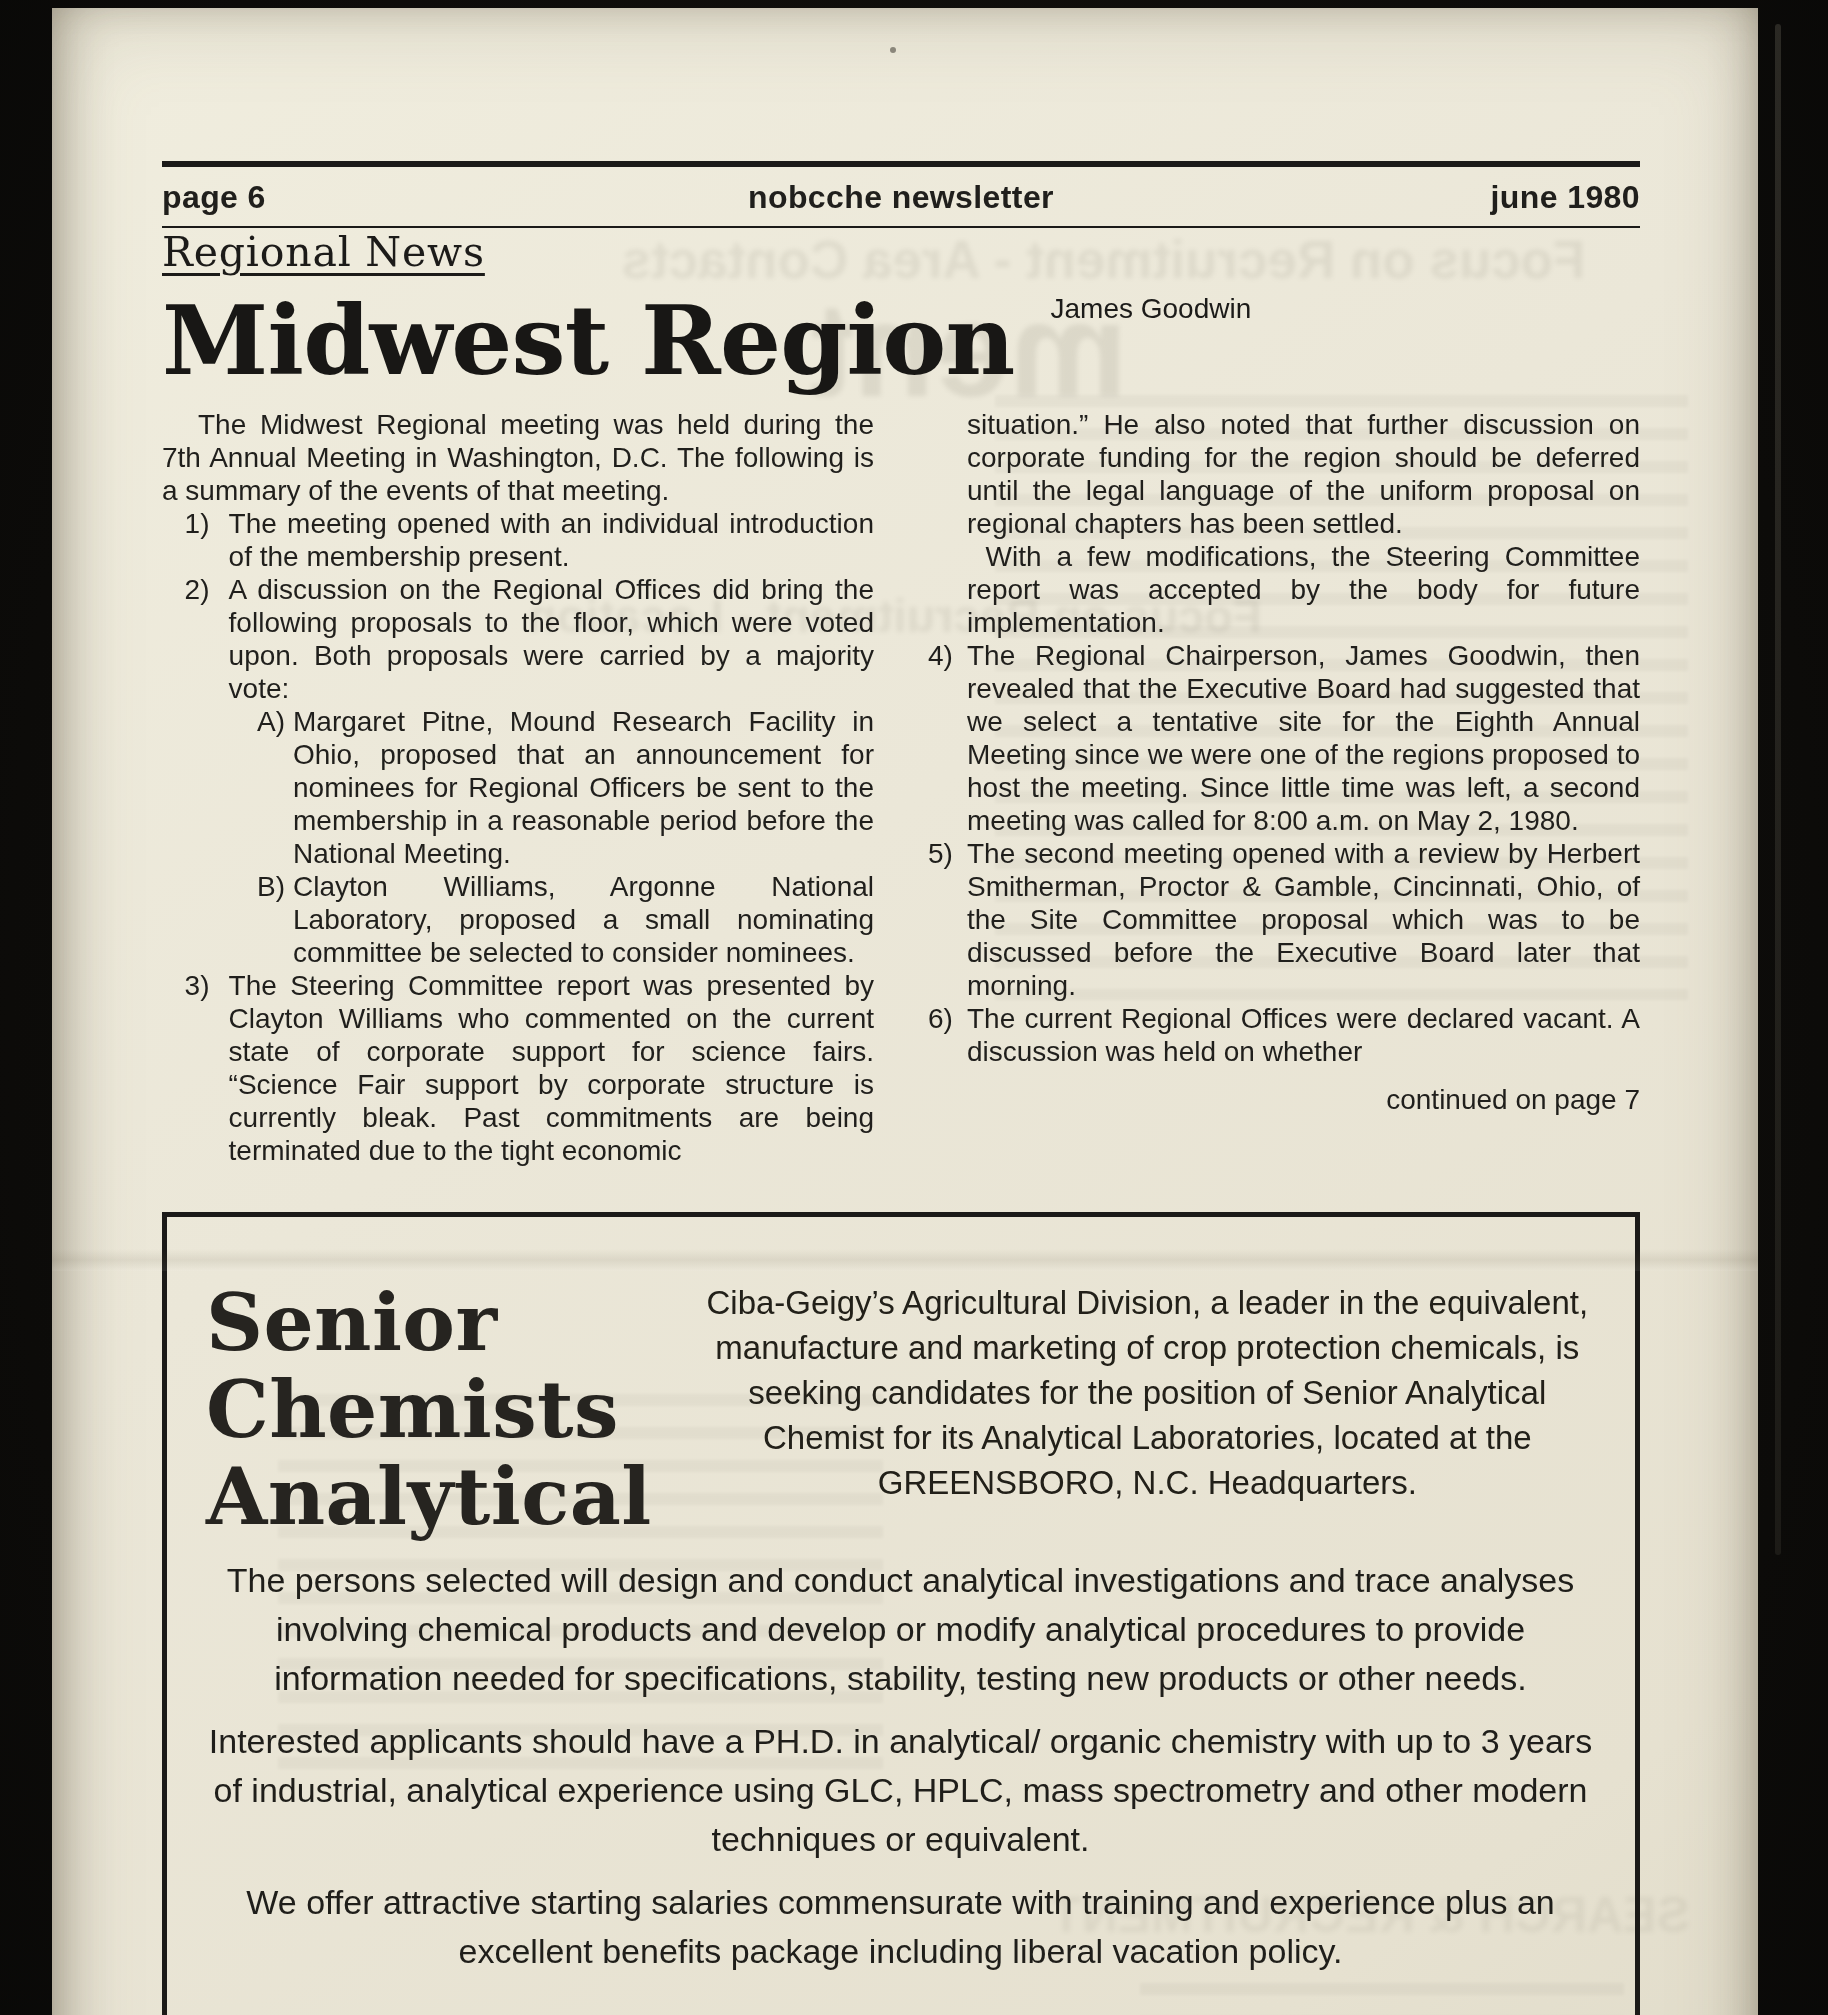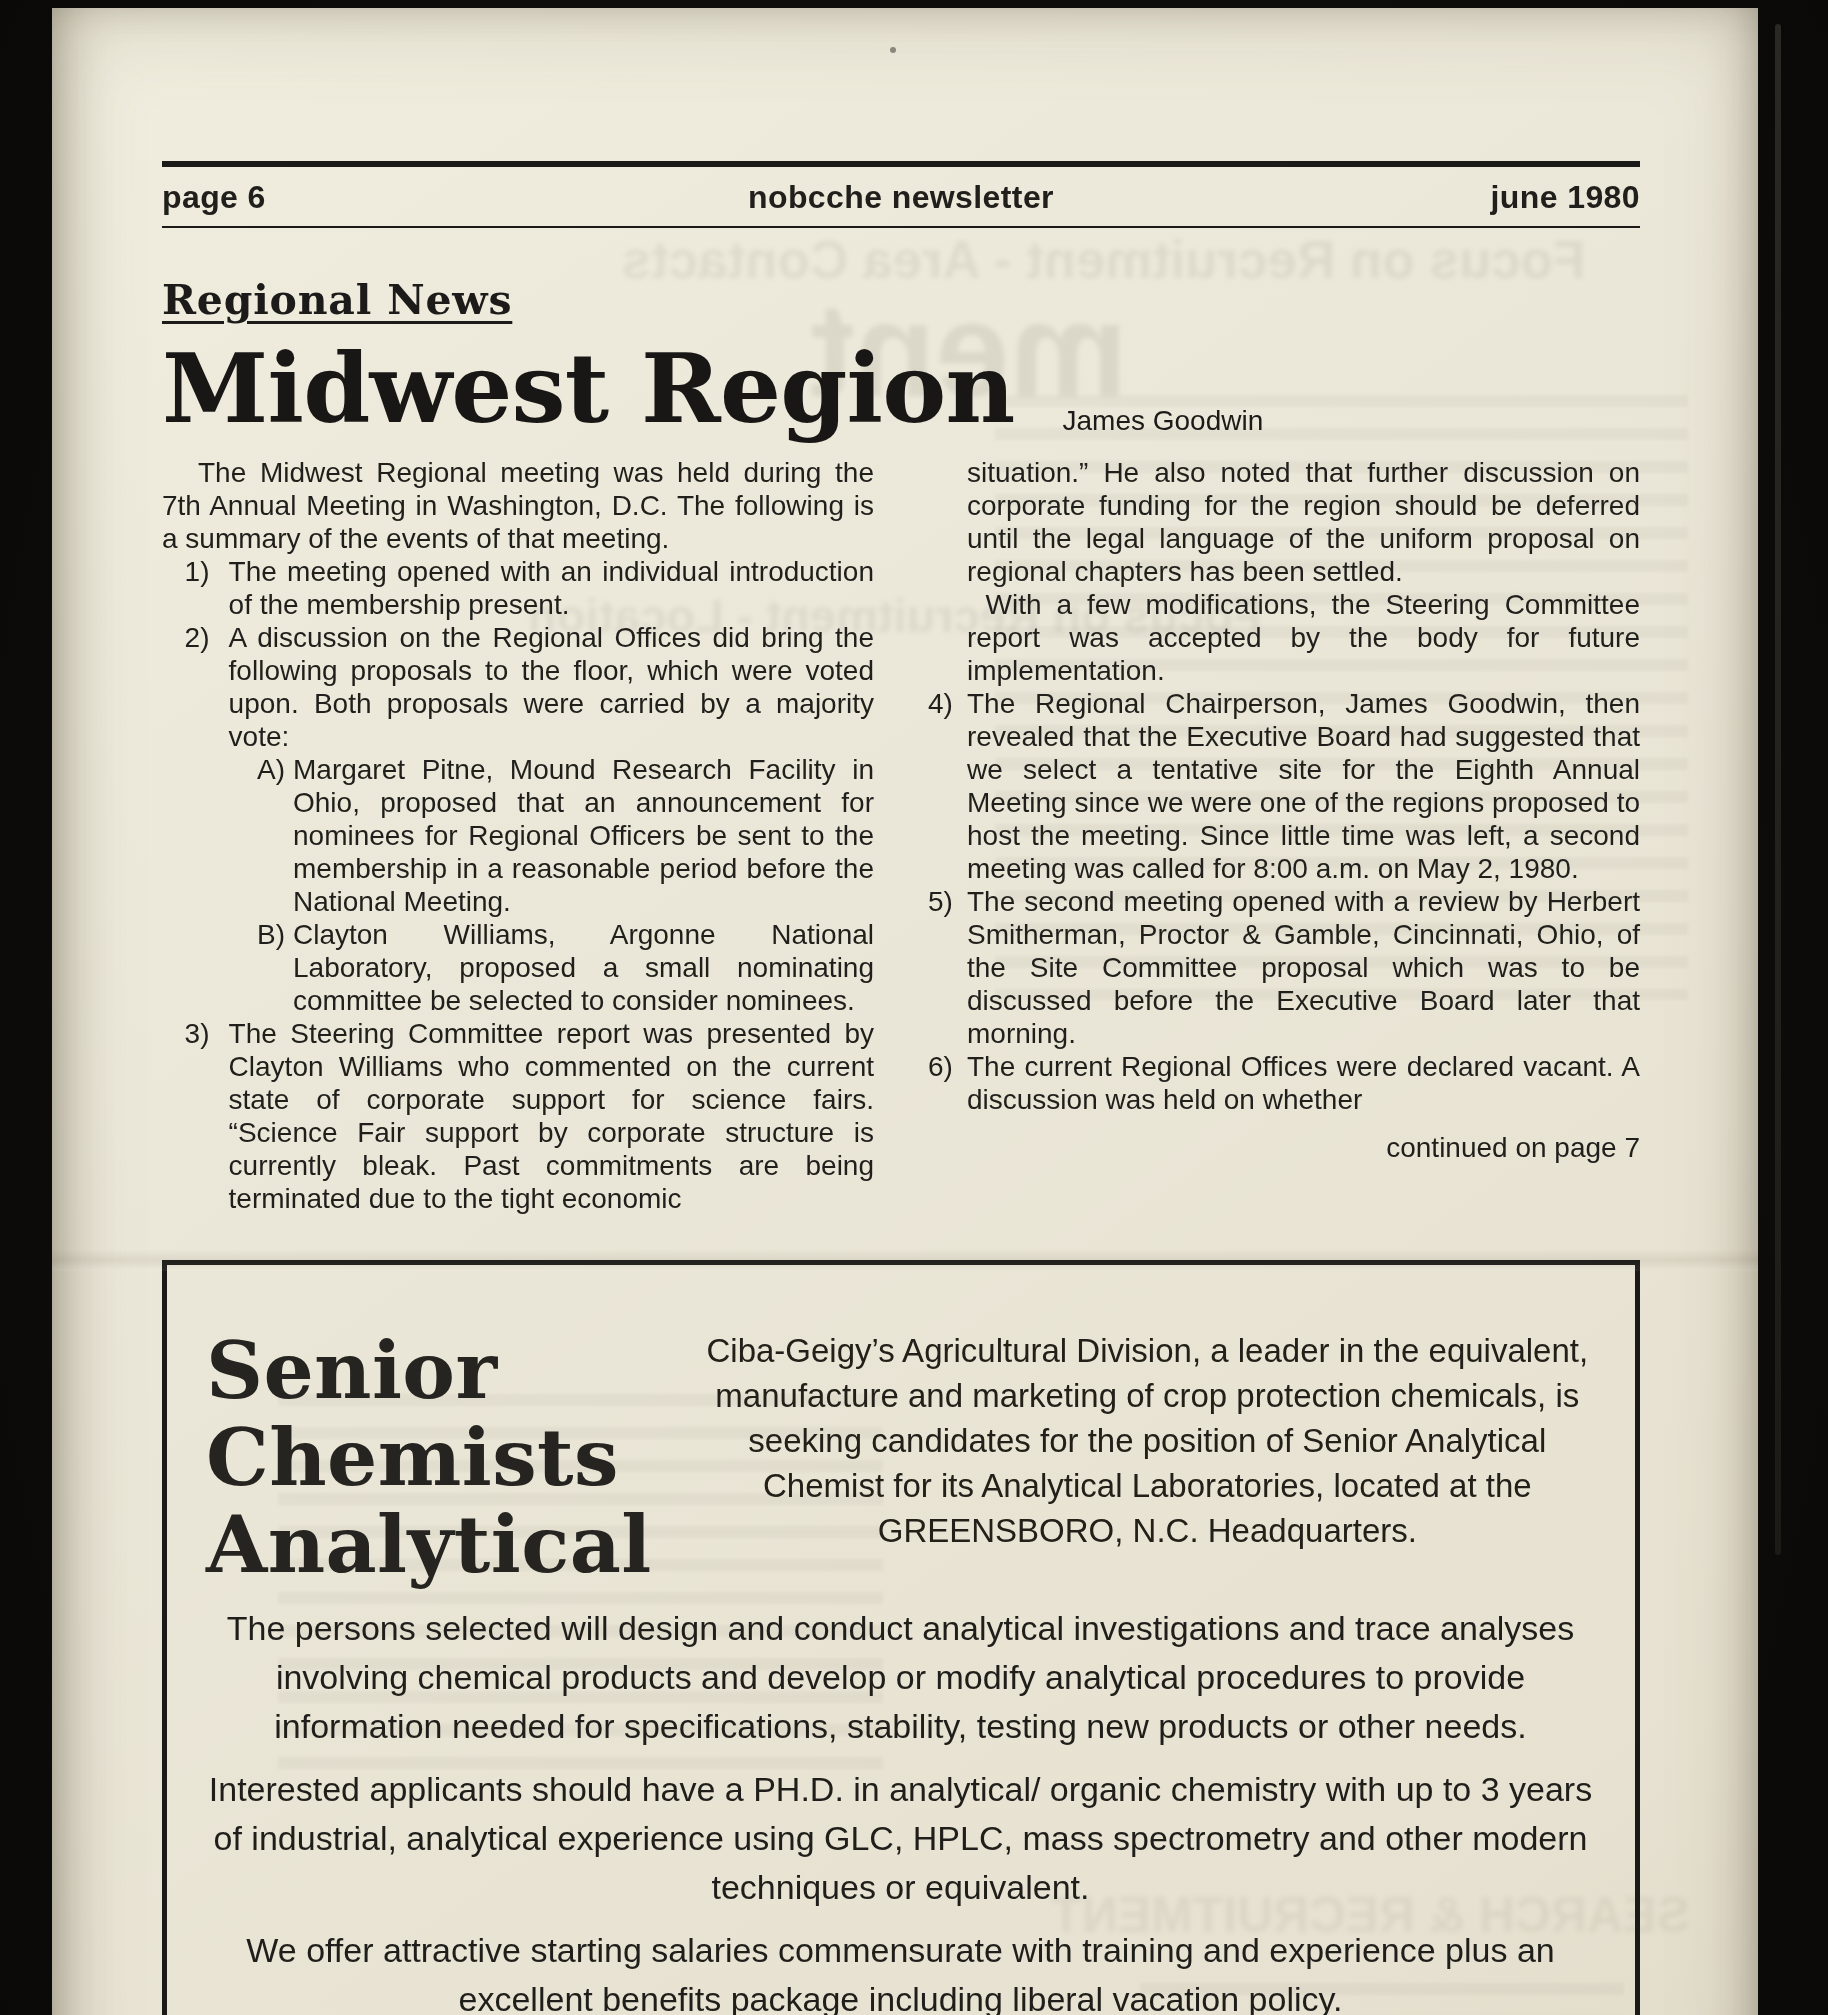--- a/index.html
+++ b/index.html
@@ -67,26 +67,25 @@
     font-weight: bold; font-size: 32px; letter-spacing: 0.4px; color: #17161
 
 
 
 4;
   }
   .masthead .m-center { justify-self: center; }
   .masthead .m-right  { justify-self: end; }
 
   .section-heading {
-    margin-top: 48px;
-    font-family: "DejaVu Serif", serif; font-weight: 700;
+    font-family: "DejaVu Serif", serif; font-weight: 400;
     font-size: 41px; letter-spacing: 0.8px; color: #1c1b19;
     text-decoration: underline; text-decoration-thickness: 2.8px; text-underline-offset: 7.3px;
   }
-  .title-row { display: flex; align-items: flex-end; gap: 48px; margin-top: 17.7px; }
+  .title-row { display: flex; align-items: flex-start; gap: 36px; margin-top: 17.7px; }
   .article-title {
     font-family: "DejaVu Serif", serif; font-weight: 700;
     font-size: 96px; line-height: 1; letter-spacing: -0.8px; color: #181715;
   }
   .byline { font-size: 28px; color: #1c1b19; }
 
   .columns { display: flex; gap: 54px; margin-top: 18.5px; }
   .col { flex: 1 1 0; font-size: 28px; line-height: 33px; text-align: justify; color: #201f1c; }
   .col .intro { text-indent: 36px; }
   .li { display: flex; }

